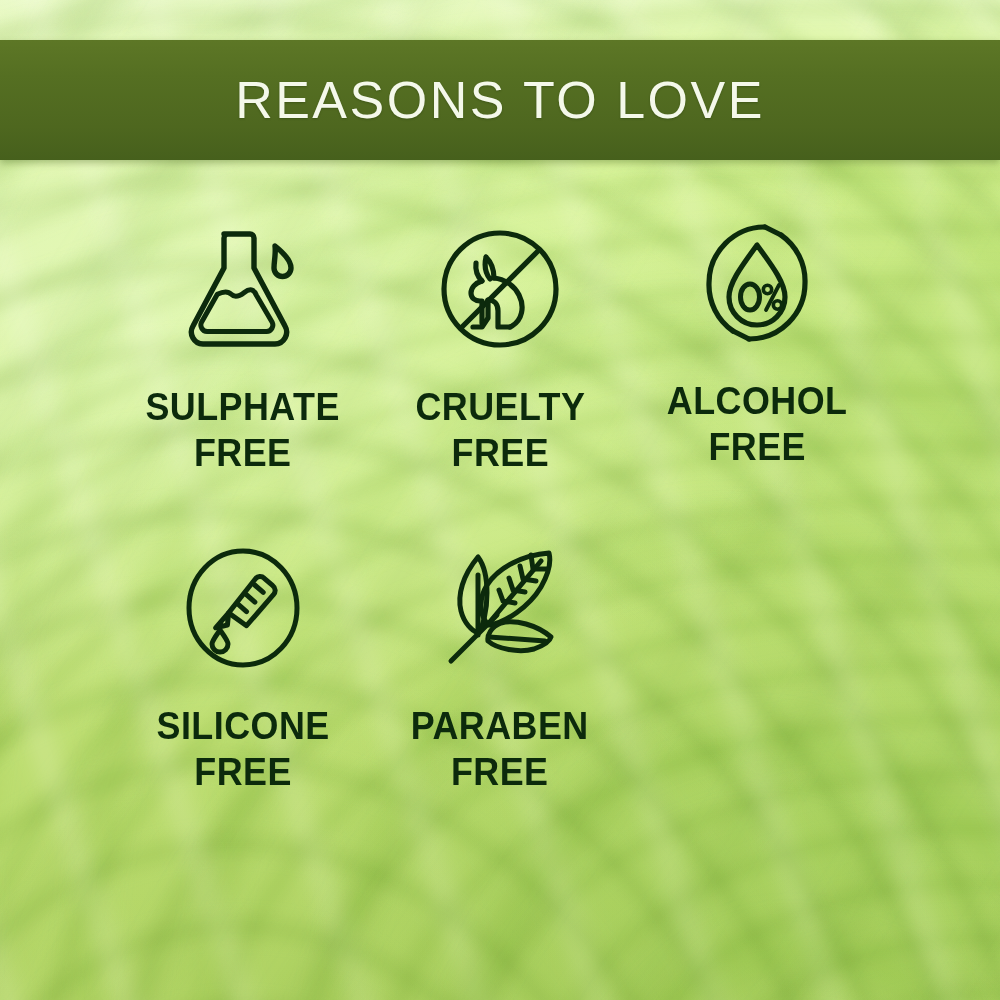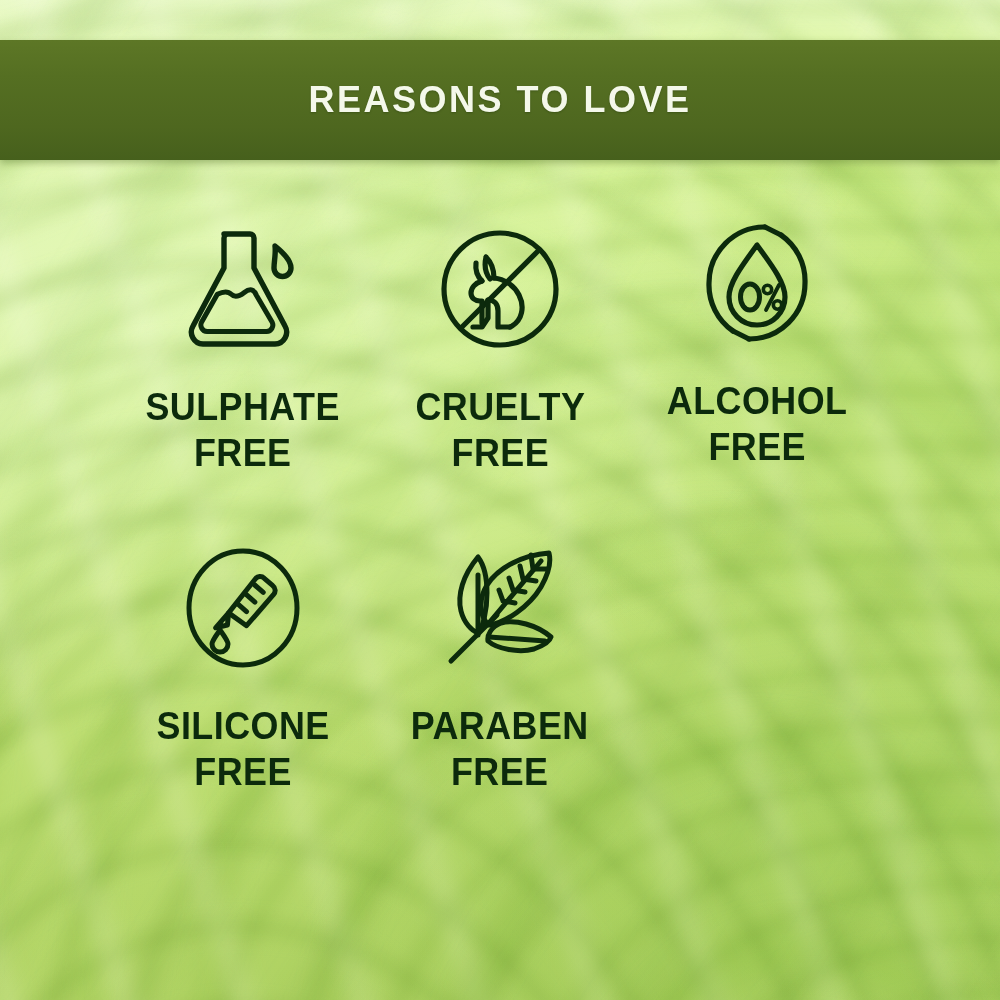--- a/index.html
+++ b/index.html
@@ -124,22 +124,22 @@
     height: 120px;
     background: linear-gradient(to bottom, #5d7726 0%, #556f22 30%, #4e671f 72%, #46601c 100%);
     box-shadow: 0 3px 7px rgba(60,90,20,0.35);
     display: flex;
     align-items: center;
     justify-content: center;
   }
   .band-title {
     color: #f4f8ea;
     font-family: "Liberation Sans", sans-serif;
-    font-size: 36px;
-    font-weight: 700;
+    font-size: 52px;
+    font-weight: 400;
     letter-spacing: 2.5px;
     white-space: nowrap;
     text-shadow: 0 1px 2px rgba(30,50,10,0.35);
   }
 
   
   .grid {
     position: absolute;
     left: 0;
     top: 190px;

